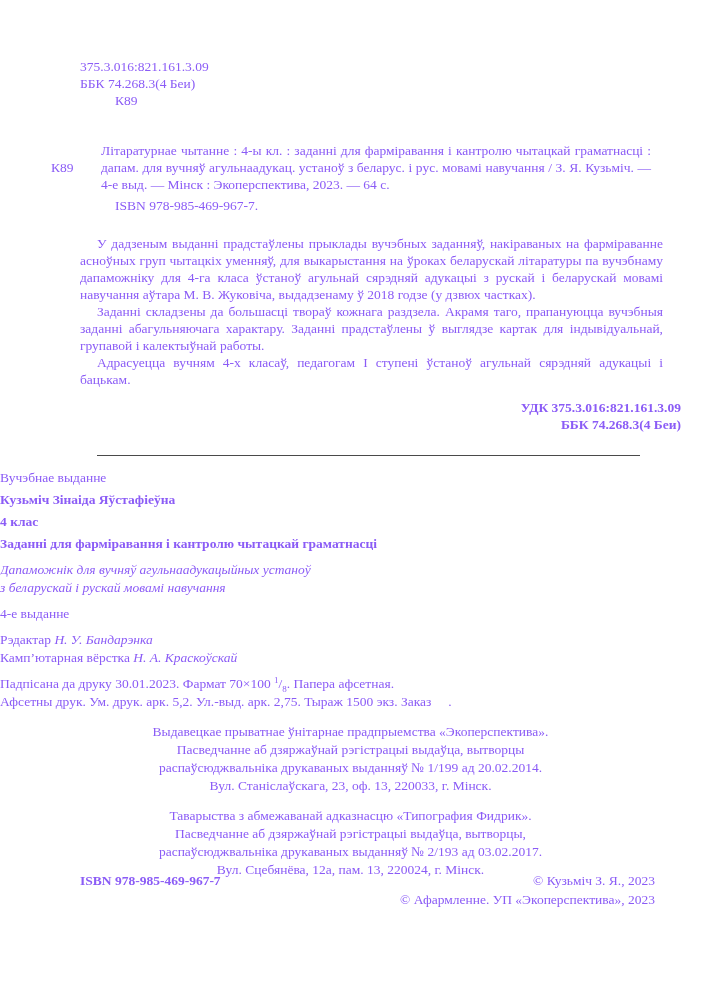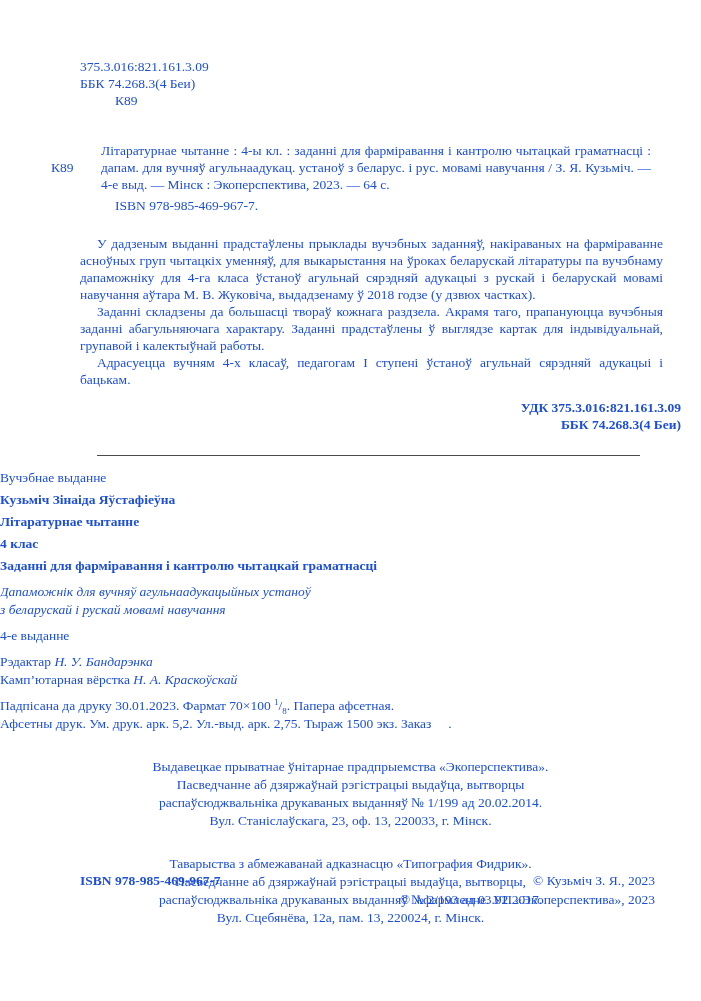--- a/index.html
+++ b/index.html
@@ -4,21 +4,21 @@
 <style>
   html, body { margin: 0; padding: 0; background: #ffffff; }
   .page {
     position: relative;
     width: 701px;
     height: 1001px;
     background: #ffffff;
     font-family: "Liberation Serif", "DejaVu Serif", serif;
     font-size: 13.5px;
     line-height: 1.26;
-    color: #1d4ed8;
+    color: #8b5cf6;
     box-sizing: border-box;
     padding-top: 58px;
     overflow: hidden;
   }
   .header-block { margin-left: 80px; }
   .header-block .sign { padding-left: 35px; display: inline-block; }
 
   .catalog {
     position: relative;
     margin: 33px 46px 0 97px;
@@ -54,21 +54,21 @@
   }
 
   .imprint { text-align: left; margin-top: 13px; }
   .imprint div { margin: 1px 0; }
   .b { font-weight: bold; }
   .i { font-style: italic; }
   .gap-sm { margin-top: 5px !important; }
   .gap-md { margin-top: 9px !important; }
   .frac sup, .frac sub { font-size: 9px; line-height: 0; }
 
-  .pub-block { text-align: center; margin-top: 26px; }
+  .pub-block { text-align: center; margin-top: 13px; }
   .pub-block div { margin: 1px 0; }
 
   .footer {
     position: absolute;
     left: 80px;
     right: 46px;
     top: 872px;
     display: flex;
     justify-content: space-between;
     align-items: flex-start;
@@ -103,21 +103,20 @@
   <div class="classification">
     <div>УДК 375.3.016:821.161.3.09</div>
     <div>ББК 74.268.3(4 Беи)</div>
   </div>
 
   <hr class="rule">
 
   <div class="imprint">
     <div>Вучэбнае выданне</div>
     <div class="b gap-sm">Кузьміч Зінаіда Яўстафіеўна</div>
-    <div class="b gap-sm">Літаратурнае чытанне</div>
     <div class="b gap-sm">4 клас</div>
     <div class="b gap-sm">Заданні для фарміравання і кантролю чытацкай граматнасці</div>
     <div class="i gap-md">Дапаможнік для вучняў агульнаадукацыйных устаноў</div>
     <div class="i">з беларускай і рускай мовамі навучання</div>
     <div class="gap-md">4-е выданне</div>
     <div class="gap-md">
       <span>Рэдактар</span>
       <span class="i">Н. У. Бандарэнка</span>
     </div>
     <div>

